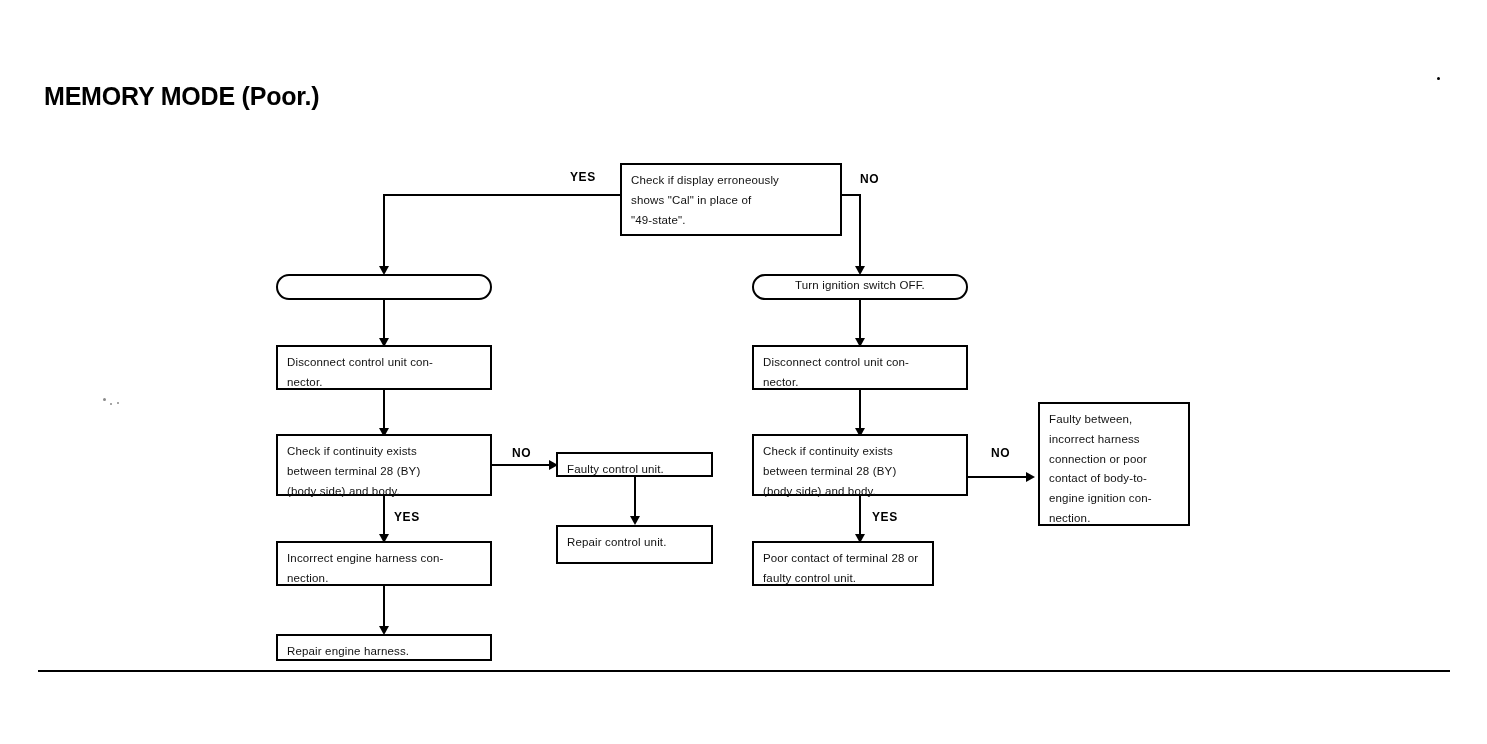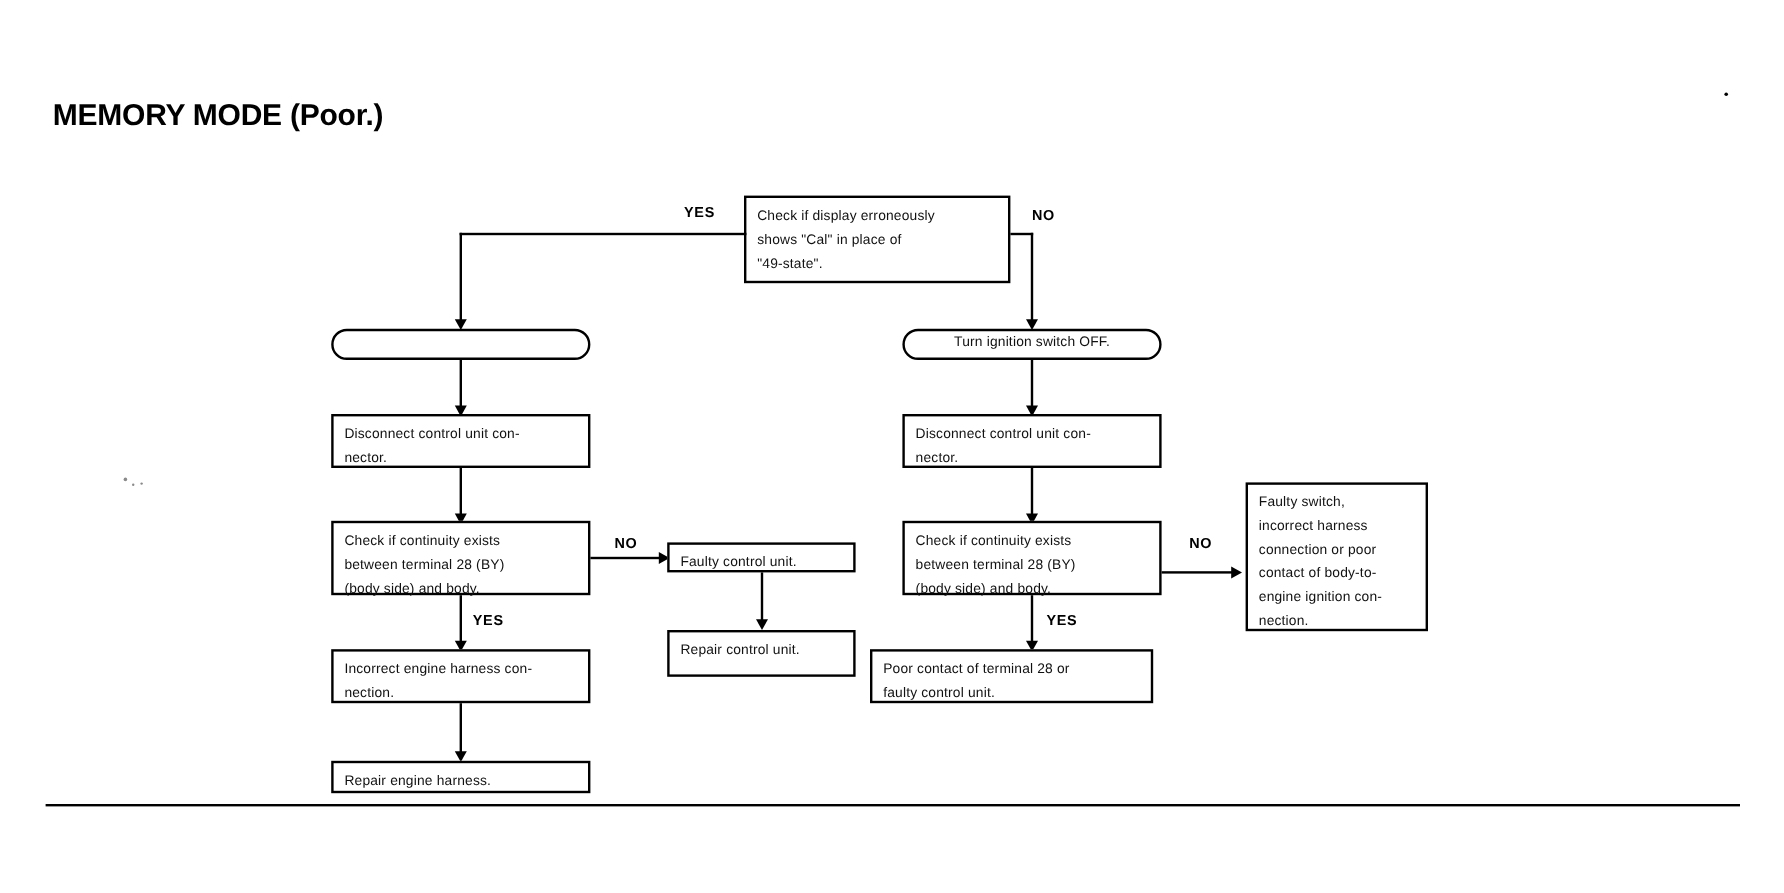--- a/index.html
+++ b/index.html
@@ -213,27 +213,27 @@
   </div>
 
   <div class="vline" style="left:859px; top:496px; height:42px;"></div>
   <div class="arrow-down" style="left:855px; top:534px;"></div>
   <div class="edge-label" style="left:872px; top:510px;">YES</div>
 
   <div class="hline" style="left:968px; top:476px; width:62px;"></div>
   <div class="arrow-right" style="left:1026px; top:472px;"></div>
   <div class="edge-label" style="left:991px; top:446px;">NO</div>
 
-  <div class="node rect" style="left:725px; top:541px; width:236px; height:45px;">
+  <div class="node rect" style="left:752px; top:541px; width:182px; height:45px;">
     <span class="txt">Poor contact of terminal 28 or</span>
     <span class="txt">faulty control unit.</span>
   </div>
 
   <div class="node rect" style="left:1038px; top:402px; width:152px; height:124px;">
-    <span class="txt">Faulty switch,</span>
+    <span class="txt">Faulty between,</span>
     <span class="txt">incorrect harness</span>
     <span class="txt">connection or poor</span>
     <span class="txt">contact of body-to-</span>
     <span class="txt">engine ignition con-</span>
     <span class="txt">nection.</span>
   </div>
 
   <div class="footer-rule"></div>
 
 </div>

